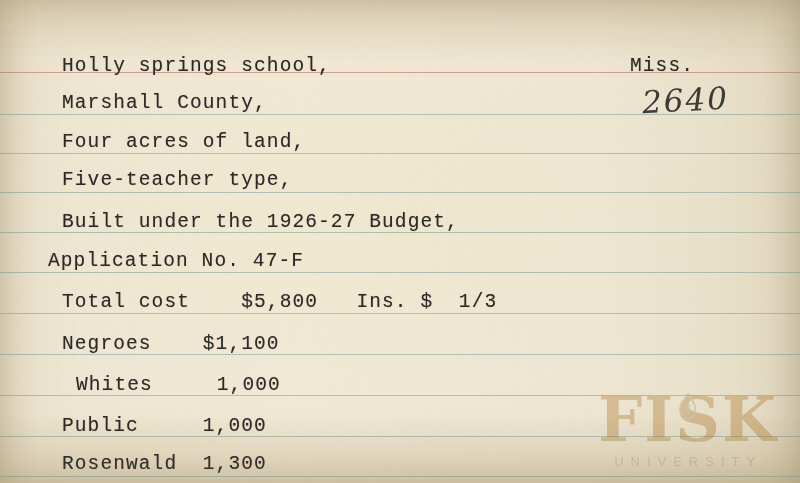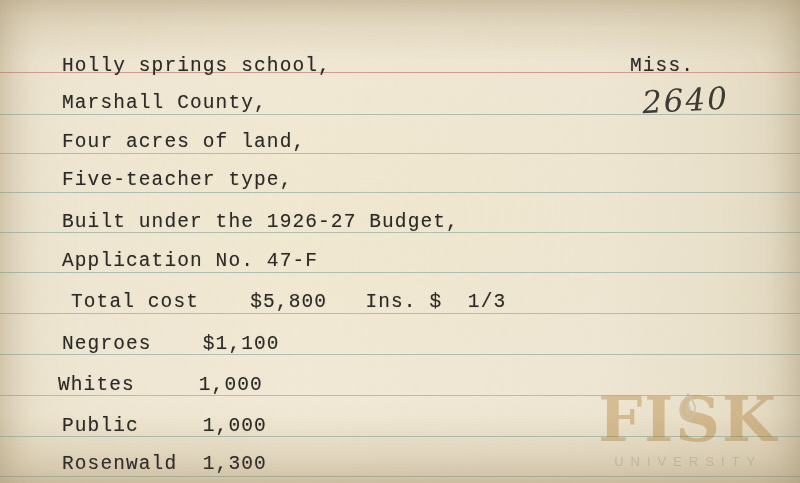--- a/index.html
+++ b/index.html
@@ -158,24 +158,24 @@
       <div class="rule" style="top: 436px;"></div>
       <div class="rule" style="top: 476px;"></div>
     </div>
 
   <div class="lines" id="lines-layer">
       <div class="ln" style="left: 62px; top: 55px;">Holly springs school,</div>
       <div class="ln" style="left: 62px; top: 92px;">Marshall County,</div>
       <div class="ln" style="left: 62px; top: 131px; text-align: right;">Four acres of land,</div>
       <div class="ln" style="left: 62px; top: 169px;">Five-teacher type,</div>
       <div class="ln" style="left: 62px; top: 211px;">Built under the 1926-27 Budget,</div>
-      <div class="ln" style="left: 62px; top: 250px; text-align: right;">Application No. 47-F</div>
-      <div class="ln" style="left: 71px; top: 291px;">Total cost    $5,800   Ins. $  1/3</div>
+      <div class="ln" style="left: 48px; top: 250px; text-align: right;">Application No. 47-F</div>
+      <div class="ln" style="left: 62px; top: 291px;">Total cost    $5,800   Ins. $  1/3</div>
       <div class="ln" style="left: 62px; top: 333px;">Negroes    $1,100</div>
-      <div class="ln" style="left: 58px; top: 374px;">Whites     1,000</div>
+      <div class="ln" style="left: 76px; top: 374px;">Whites     1,000</div>
       <div class="ln" style="left: 62px; top: 415px;">Public     1,000</div>
       <div class="ln" style="left: 62px; top: 453px;">Rosenwald  1,300</div>
     </div>
 
   <div class="ln" id="state-line" style="left:630px; top:55px;">Miss.</div>
 
   <div class="handwritten" id="catalog-number" style="left:642px; top:82px;">2640</div>
 
   <div class="watermark">
     <svg class="wm-flame" viewBox="0 0 24 28">

